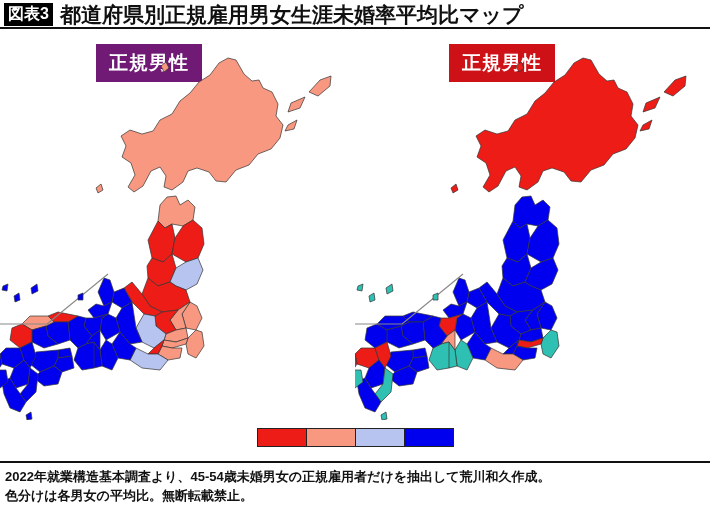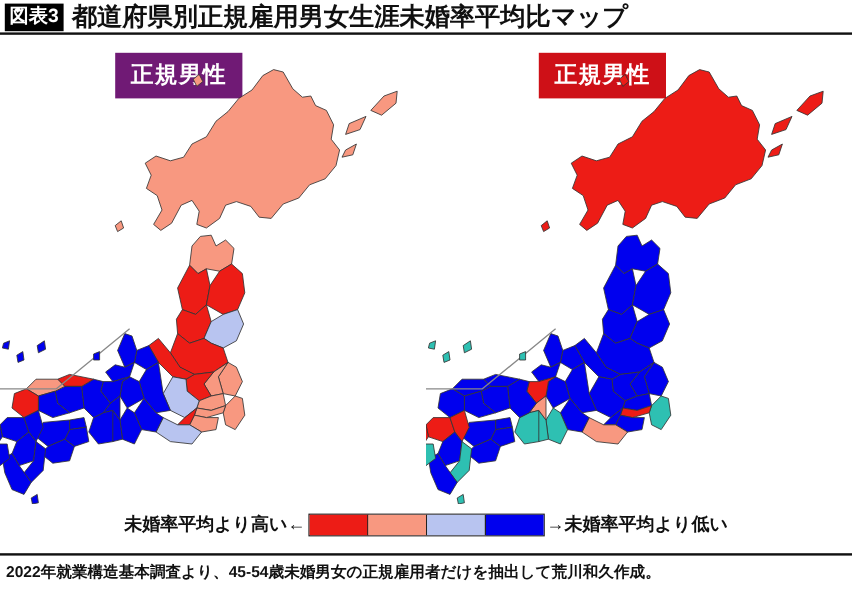--- a/index.html
+++ b/index.html
@@ -244,28 +244,27 @@
         <path fill="none" stroke="#888" stroke-width="1.1" d="M0,294 L47,294 L108,244"></path>
         <path fill="#2ec0b2" d="M31,258 L37,254 L38,261 L32,264 Z"></path>
         <path fill="#2ec0b2" d="M14,266 L19,263 L20,270 L15,272 Z"></path>
         <path fill="#2ec0b2" d="M3,256 L8,254 L7,261 L2,260 Z"></path>
         <path fill="#2ec0b2" d="M78,265 L83,263 L83,270 L78,270 Z"></path>
       </g>
     </svg>
   </div>
 
   <div class="legend">
-    <span class="legend-label">未婚率平均より高い←</span>
     <span class="legend-bar">
       <span class="legend-swatch" style="background:#ed1c16"></span>
       <span class="legend-swatch" style="background:#f89880"></span>
       <span class="legend-swatch" style="background:#b8c4f0"></span>
       <span class="legend-swatch" style="background:#0000ee"></span>
     </span>
-    <span class="legend-label">→未婚率平均より低い</span>
   </div>
 
   <div class="footer-rule"></div>
   <div class="footer">
     <div>2022年就業構造基本調査より、45-54歳未婚男女の正規雇用者だけを抽出して荒川和久作成。</div>
+    <div>色分けは各男女の平均比。無断転載禁止。</div>
   </div>
 
 </div>
 
 </body></html>

